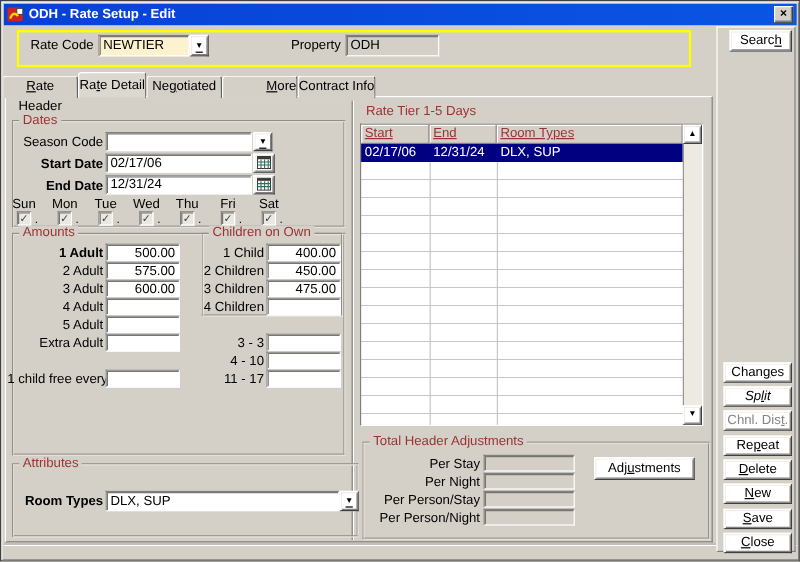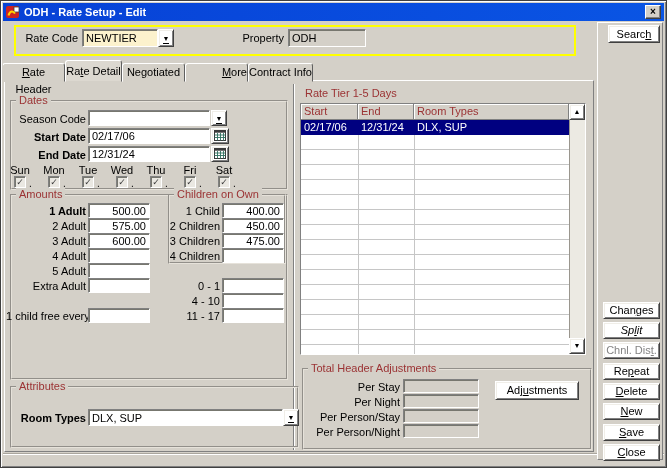--- a/index.html
+++ b/index.html
@@ -45,21 +45,21 @@
   .hsep { position:absolute; left:3px; top:453px; width:661px; height:2px; border-top:1px solid #aaa69e; border-bottom:1px solid #fff; }
   .cb { position:absolute; top:176px; width:12px; height:12px; background:#eae8e2; border:1px solid;
         border-color:#808080 #fff #fff #808080; box-shadow:inset 1px 1px 0 #77776f;
         font-size:9px; line-height:11px; text-align:center; color:#3c3c3c; z-index:3; }
   .dot { position:absolute; top:178px; font-size:10px; z-index:3; }
   .wklbl { position:absolute; top:164px; width:30px; text-align:center; z-index:3; }
   .tbl { position:absolute; left:300px; top:103px; width:286px; height:252px; background:#fff;
          border:1px solid; border-color:#808080 #fff #fff #808080; box-shadow:inset 1px 1px 0 #77776f; z-index:2; }
   .th { position:absolute; top:0; height:16px; background:#d4d0c8; color:#9b3233;
         border-right:1px solid #808080; border-bottom:1px solid #808080; box-shadow:inset 1px 1px 0 #fff;
-        padding:1px 0 0 3px; font-size:11px; }
+        padding:1px 0 0 3px; font-size:11px;text-decoration:underline; }
   .selrow { position:absolute; left:0; top:16px; width:268px; height:15px; background:#000080; color:#fff; }
   .selcell { position:absolute; top:1px; white-space:nowrap; }
   .rows { position:absolute; left:0; top:31px; width:268px; height:219px;
           background:repeating-linear-gradient(to bottom,#fff 0px,#fff 14px,#c6c6c6 14px,#c6c6c6 15px); }
   .colline { position:absolute; top:31px; width:1px; height:219px; background:#c6c6c6; }
   .sbtrack { position:absolute; left:268px; top:16px; width:16px; height:218px; background:#eceae3; border-left:1px solid #9a968e; }
   .sbbtn { width:16px; height:16px; font-size:7px; line-height:14px; }
   .rpanel { position:absolute; left:597px; top:22px; width:66px; height:438px; background:#d4d0c8;
             border:1px solid; border-color:#fff #808080 #808080 #fff; z-index:1; }
   .sidebtn { left:603px; width:57px; height:17px; z-index:2; }
@@ -186,21 +186,21 @@
   <div class="fs" style="left:168px;top:194px;width:118px;height:70px;z-index:2;"></div>
   <div class="legend" style="left:174px;top:188px;">Children on Own</div>
   <div class="lbl r" style="left:158px;top:205px;width:62px;z-index:3;">1 Child</div>
   <input class="tf num" style="left: 222px; top: 203px; width: 62px; height: 15px; z-index: 3;" value="400.00">
   <div class="lbl r" style="left:158px;top:220px;width:62px;z-index:3;">2 Children</div>
   <input class="tf num" style="left: 222px; top: 218px; width: 62px; height: 15px; z-index: 3;" value="450.00">
   <div class="lbl r" style="left:158px;top:235px;width:62px;z-index:3;">3 Children</div>
   <input class="tf num" style="left: 222px; top: 233px; width: 62px; height: 15px; z-index: 3;" value="475.00">
   <div class="lbl r" style="left:158px;top:250px;width:62px;z-index:3;">4 Children</div>
   <input class="tf num" style="left: 222px; top: 248px; width: 62px; height: 15px; z-index: 3;" value="">
-  <div class="lbl r" style="left:158px;top:280px;width:62px;z-index:3;">0 - 1</div>
+  <div class="lbl r" style="left:158px;top:280px;width:62px;z-index:3;">3 - 3</div>
   <input class="tf num" style="left: 222px; top: 278px; width: 62px; height: 15px; z-index: 3;" value="">
   <div class="lbl r" style="left:158px;top:295px;width:62px;z-index:3;">4 - 10</div>
   <input class="tf num" style="left: 222px; top: 293px; width: 62px; height: 15px; z-index: 3;" value="">
   <div class="lbl r" style="left:158px;top:310px;width:62px;z-index:3;">11 - 17</div>
   <input class="tf num" style="left: 222px; top: 308px; width: 62px; height: 15px; z-index: 3;" value="">
 
   <div class="fs" style="left:10px;top:386px;width:289px;height:62px;z-index:2;"></div>
   <div class="legend" style="left:16px;top:380px;">Attributes</div>
   <div class="lbl r b" style="left:10px;top:412px;width:76px;z-index:3;">Room Types</div>
   <input class="tf" style="left: 88px; top: 409px; width: 195px; height: 17px; z-index: 3;" value="DLX, SUP">

